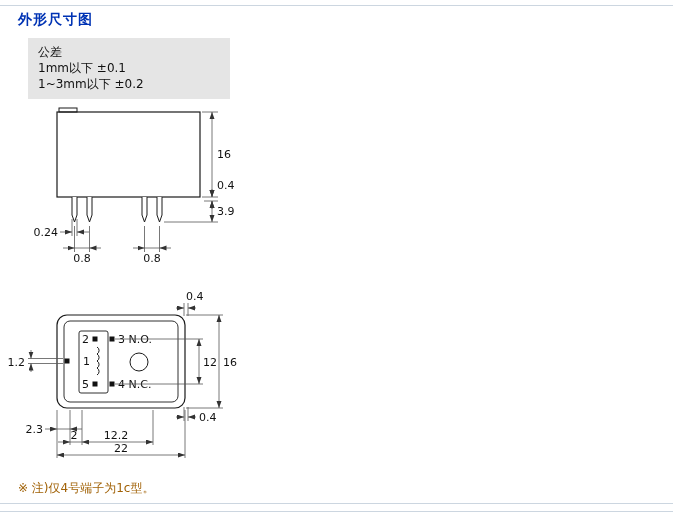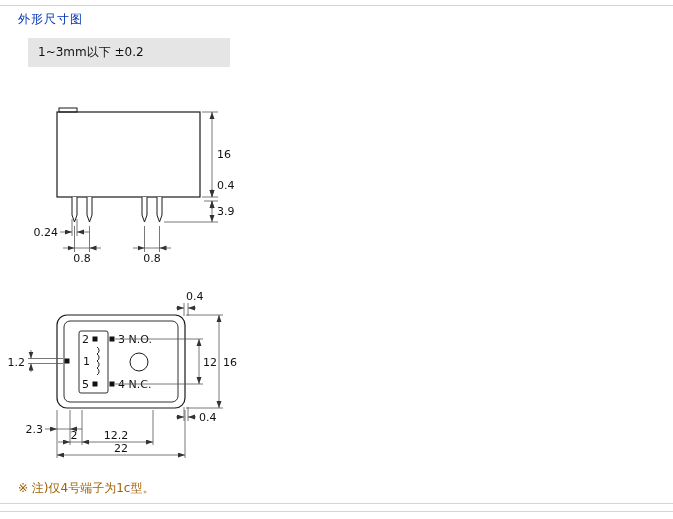--- a/index.html
+++ b/index.html
@@ -7,41 +7,43 @@
   body {
     width:673px; height:519px; position:relative; overflow:hidden;
     font-family:"DejaVu Sans","Liberation Sans",sans-serif; color:#111;
   }
   .rule { position:absolute; left:0; right:0; height:1px; background:#ccd6e0; }
   .rule-top { top:5px; }
   .rule-b1 { top:503px; }
   .rule-b2 { top:511px; }
   .title {
     position:absolute; left:18px; top:11px;
-    font-size:12px; font-weight:normal; color:#0033b4; letter-spacing:1px;
+    font-size:14px; font-weight:bold; color:#0033b4; letter-spacing:1px;
   }
   .tol-box {
     position:absolute; left:28px; top:38px; width:202px;
     background:#e5e5e5; padding:6px 10px 7px 10px;
     font-size:12px; line-height:16px; color:#111;
   }
   .note {
     position:absolute; left:18px; top:480px; font-size:12px; color:#a16207;
   }
   svg.drawing { position:absolute; overflow:visible; }
   svg text { font-size:11px; fill:#111; font-family:"DejaVu Sans","Liberation Sans",sans-serif; }
 </style>
 </head>
 <body>
 
 <div class="rule rule-top"></div>
 
 <div class="title">外形尺寸图</div>
 
 <div class="tol-box">
+  <div>公差</div>
+  <div>1mm以下 ±0.1</div>
   <div>1~3mm以下 ±0.2</div>
 </div>
 
 <svg class="drawing" style="left:0; top:105px;" width="290" height="170" viewBox="0 105 290 170">
   <defs>
     <marker id="sa" markerWidth="8" markerHeight="6" refX="7" refY="2.5" orient="auto" markerUnits="userSpaceOnUse">
       <path d="M0,0 L7,2.5 L0,5 Z" fill="#333"></path>
     </marker>
     <marker id="sb" markerWidth="8" markerHeight="6" refX="0" refY="2.5" orient="auto" markerUnits="userSpaceOnUse">
       <path d="M7,0 L0,2.5 L7,5 Z" fill="#333"></path>

